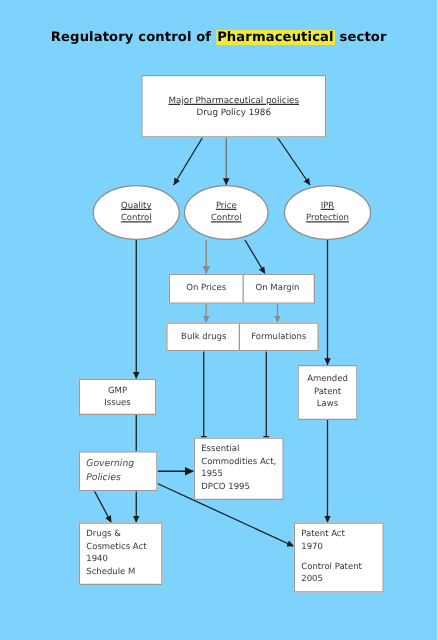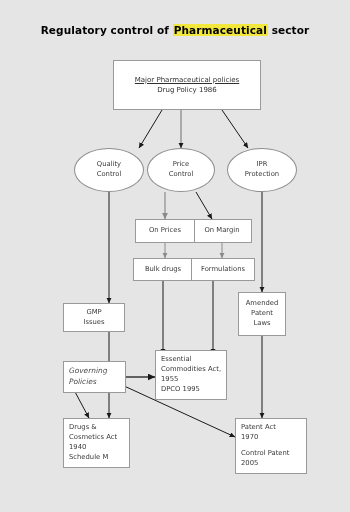--- a/index.html
+++ b/index.html
@@ -5,21 +5,21 @@
 <style>
   html, body {
     margin: 0;
     padding: 0;
     background: #ffffff;
   }
   #page {
     position: relative;
     width: 350px;
     height: 512px;
-    background: #e5e5e5;
+    background: #7dd3fc;
     overflow: hidden;
     font-family: "DejaVu Sans", "Liberation Sans", sans-serif;
     color: #000000;
   }
   #svg-layer {
     position: absolute;
     left: 0;
     top: 0;
     width: 350px;
     height: 512px;
@@ -62,20 +62,21 @@
     align-items: flex-start;
     text-align: left;
     padding-left: 5px;
   }
   .ellipse {
     border: 1px solid #8d8d8d;
     border-radius: 50%;
     background: #ffffff;
     align-items: center;
     text-align: center;
+    text-decoration: underline;
   }
   .node .line { display: block; white-space: nowrap; }
   .topbox {
     font-size: 7px;
     line-height: 1.5;
     color: #2f2f2f;
   }
   .topbox .line.u { text-decoration: underline; }
   .bigger { font-size: 7.4px; color: #4a4a4a; }
 </style>

